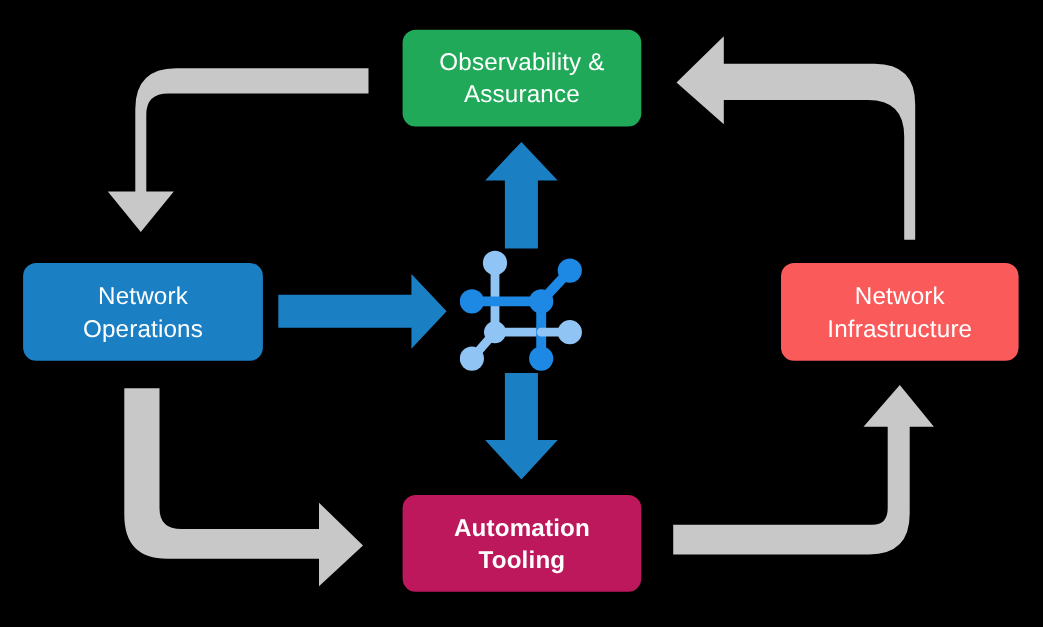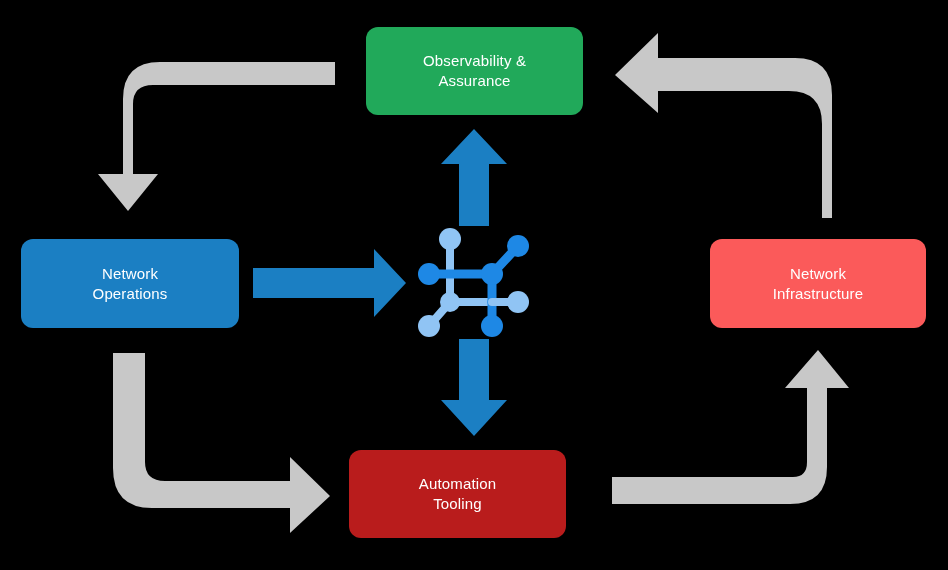--- a/index.html
+++ b/index.html
@@ -26,21 +26,21 @@
     height: 570px;
   }
   .node-box {
     position: absolute;
     border-radius: 12px;
     display: flex;
     align-items: center;
     justify-content: center;
     text-align: center;
     color: #ffffff;
-    font-size: 15px;
+    font-size: 22px;
     line-height: 1.32;
     font-weight: 400;
     letter-spacing: 0.15px;
     box-sizing: border-box;
     padding: 4px 25px;
     z-index: 3;
   }
   .node-label {
     display: block;
     white-space: pre-line;
@@ -60,25 +60,26 @@
     background: #1b7fc3;
   }
   #box-infrastructure {
     left: 710px;
     top: 239px;
     width: 216px;
     height: 89px;
     background: #fb5a5a;
   }
   #box-automation {
-    left: 349px;
+    left: 366px;
     top: 450px;
     width: 217px;
     height: 88px;
-    background: #b91c1c;
+    background: #be185d;
+    font-weight: bold;
   }
   #center-icon {
     position: absolute;
     left: 418px;
     top: 222px;
     width: 115px;
     height: 118px;
     z-index: 2;
   }
 </style>

